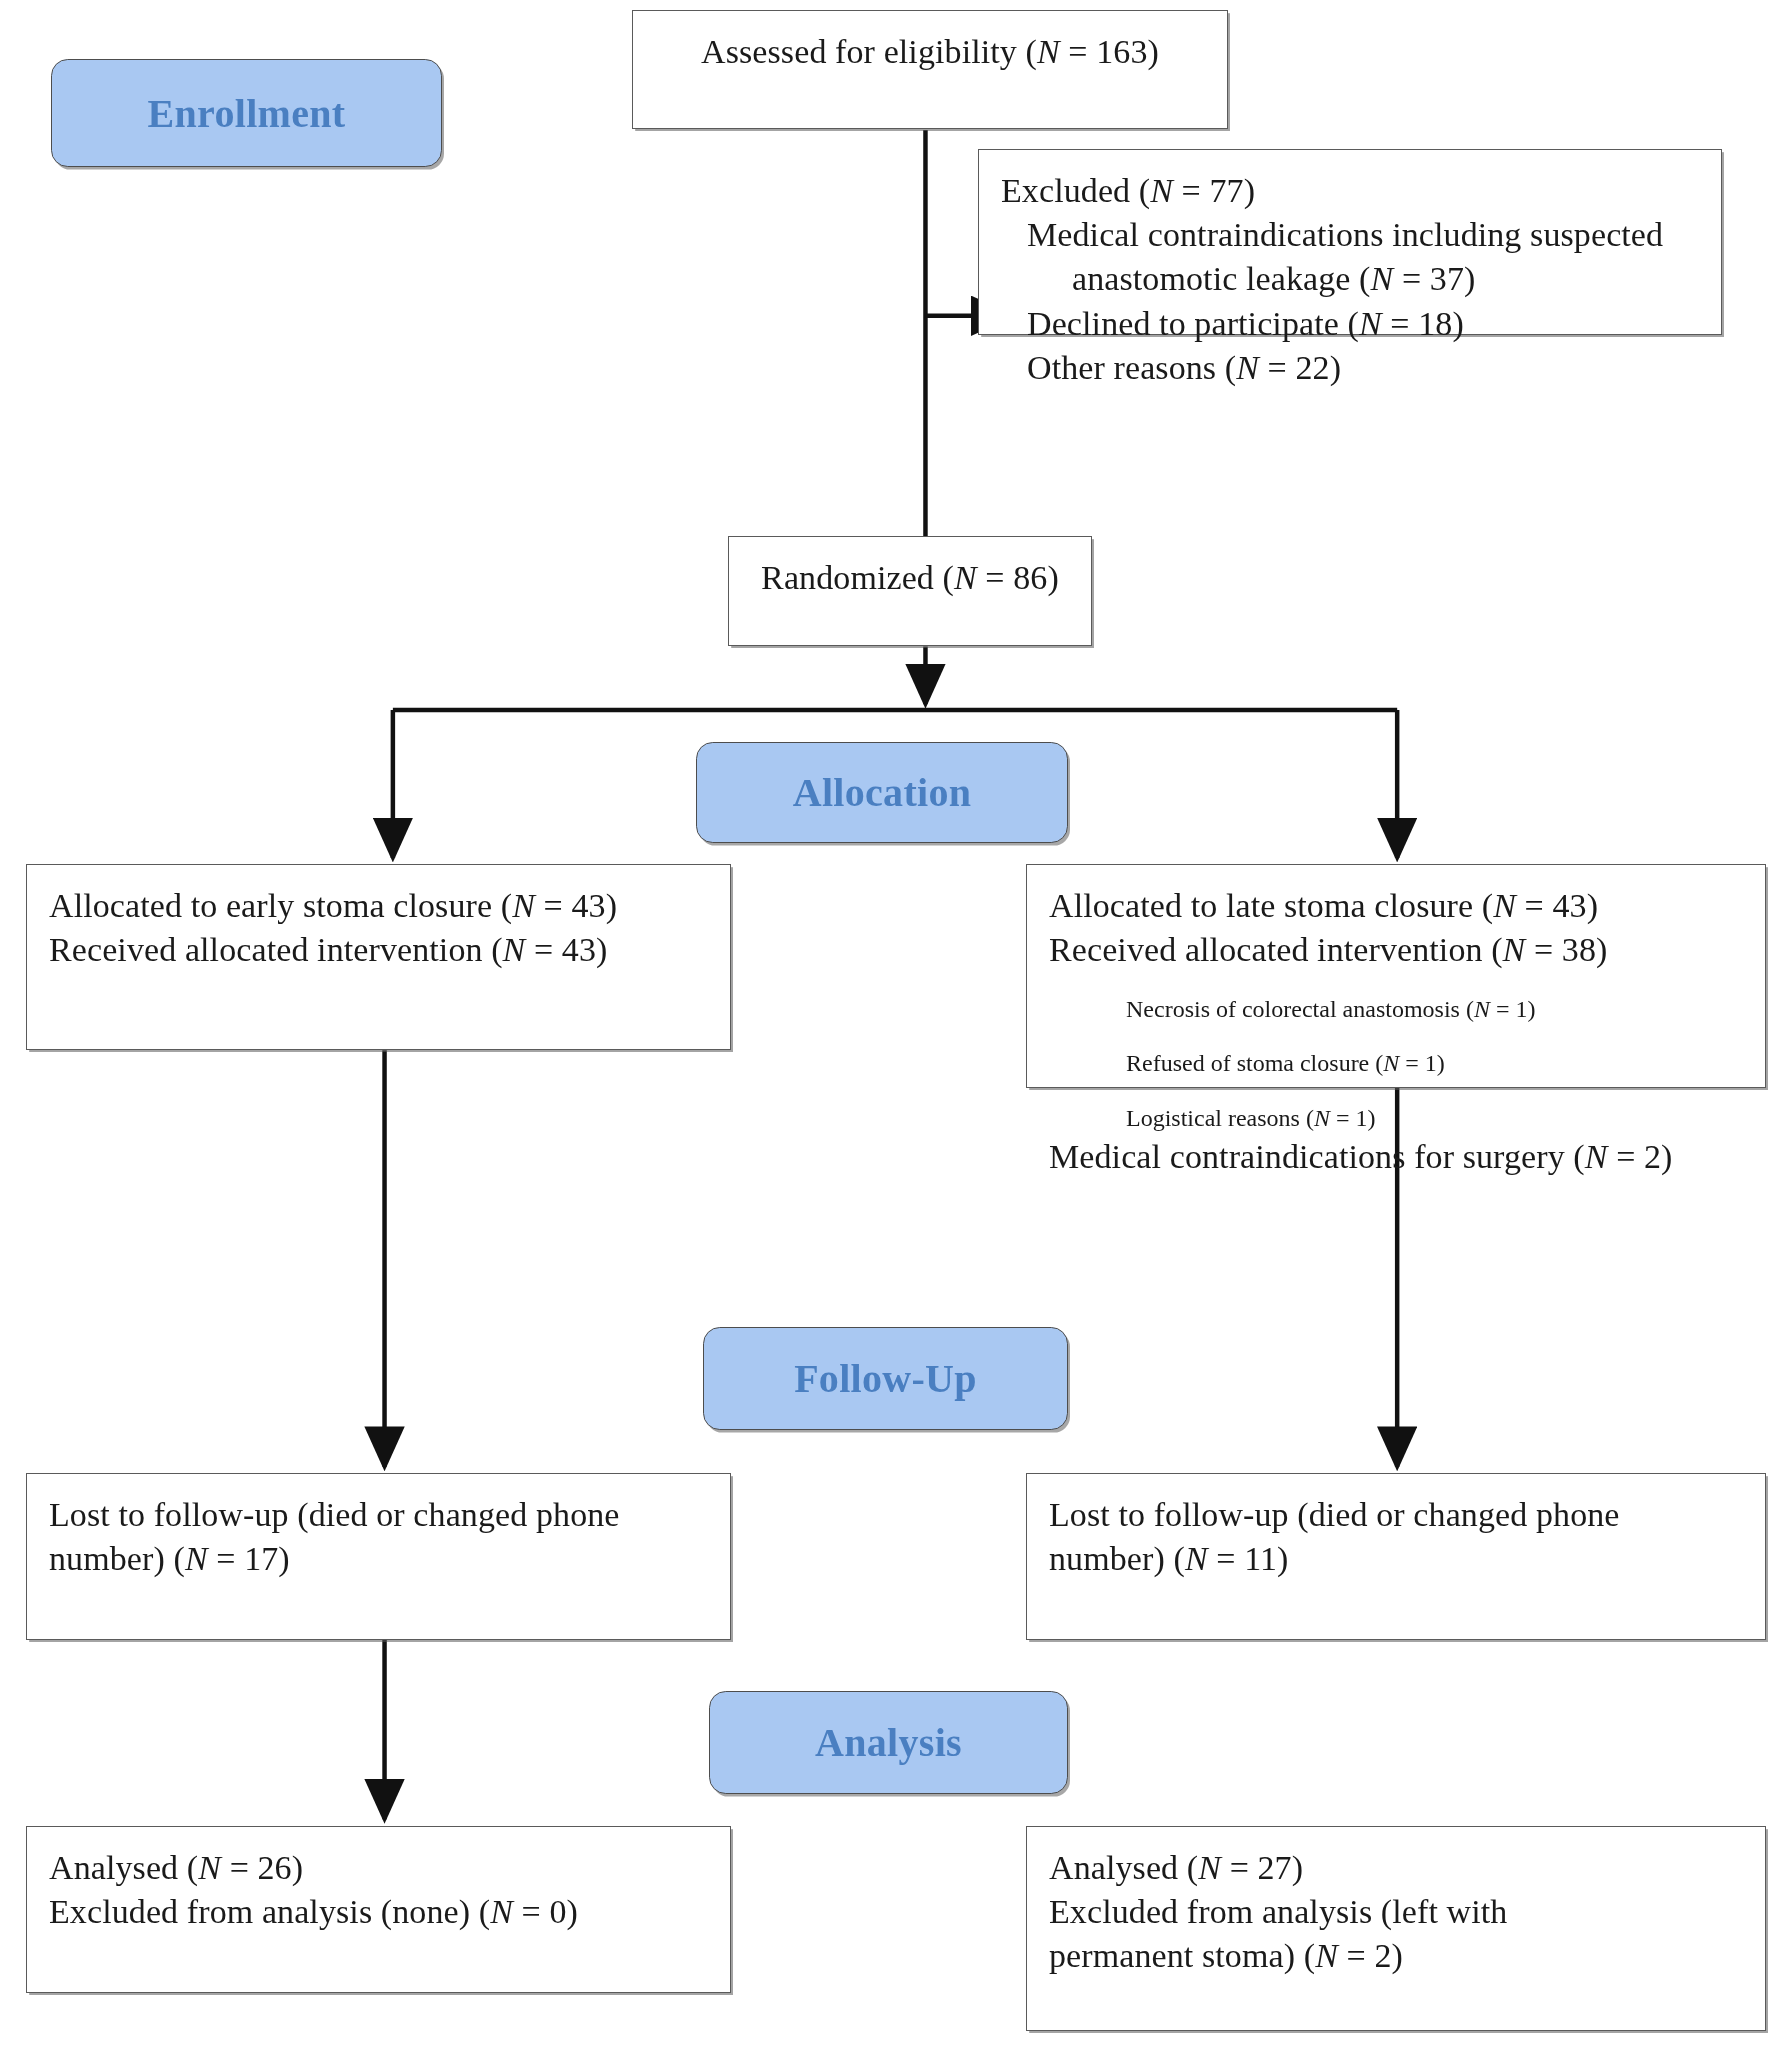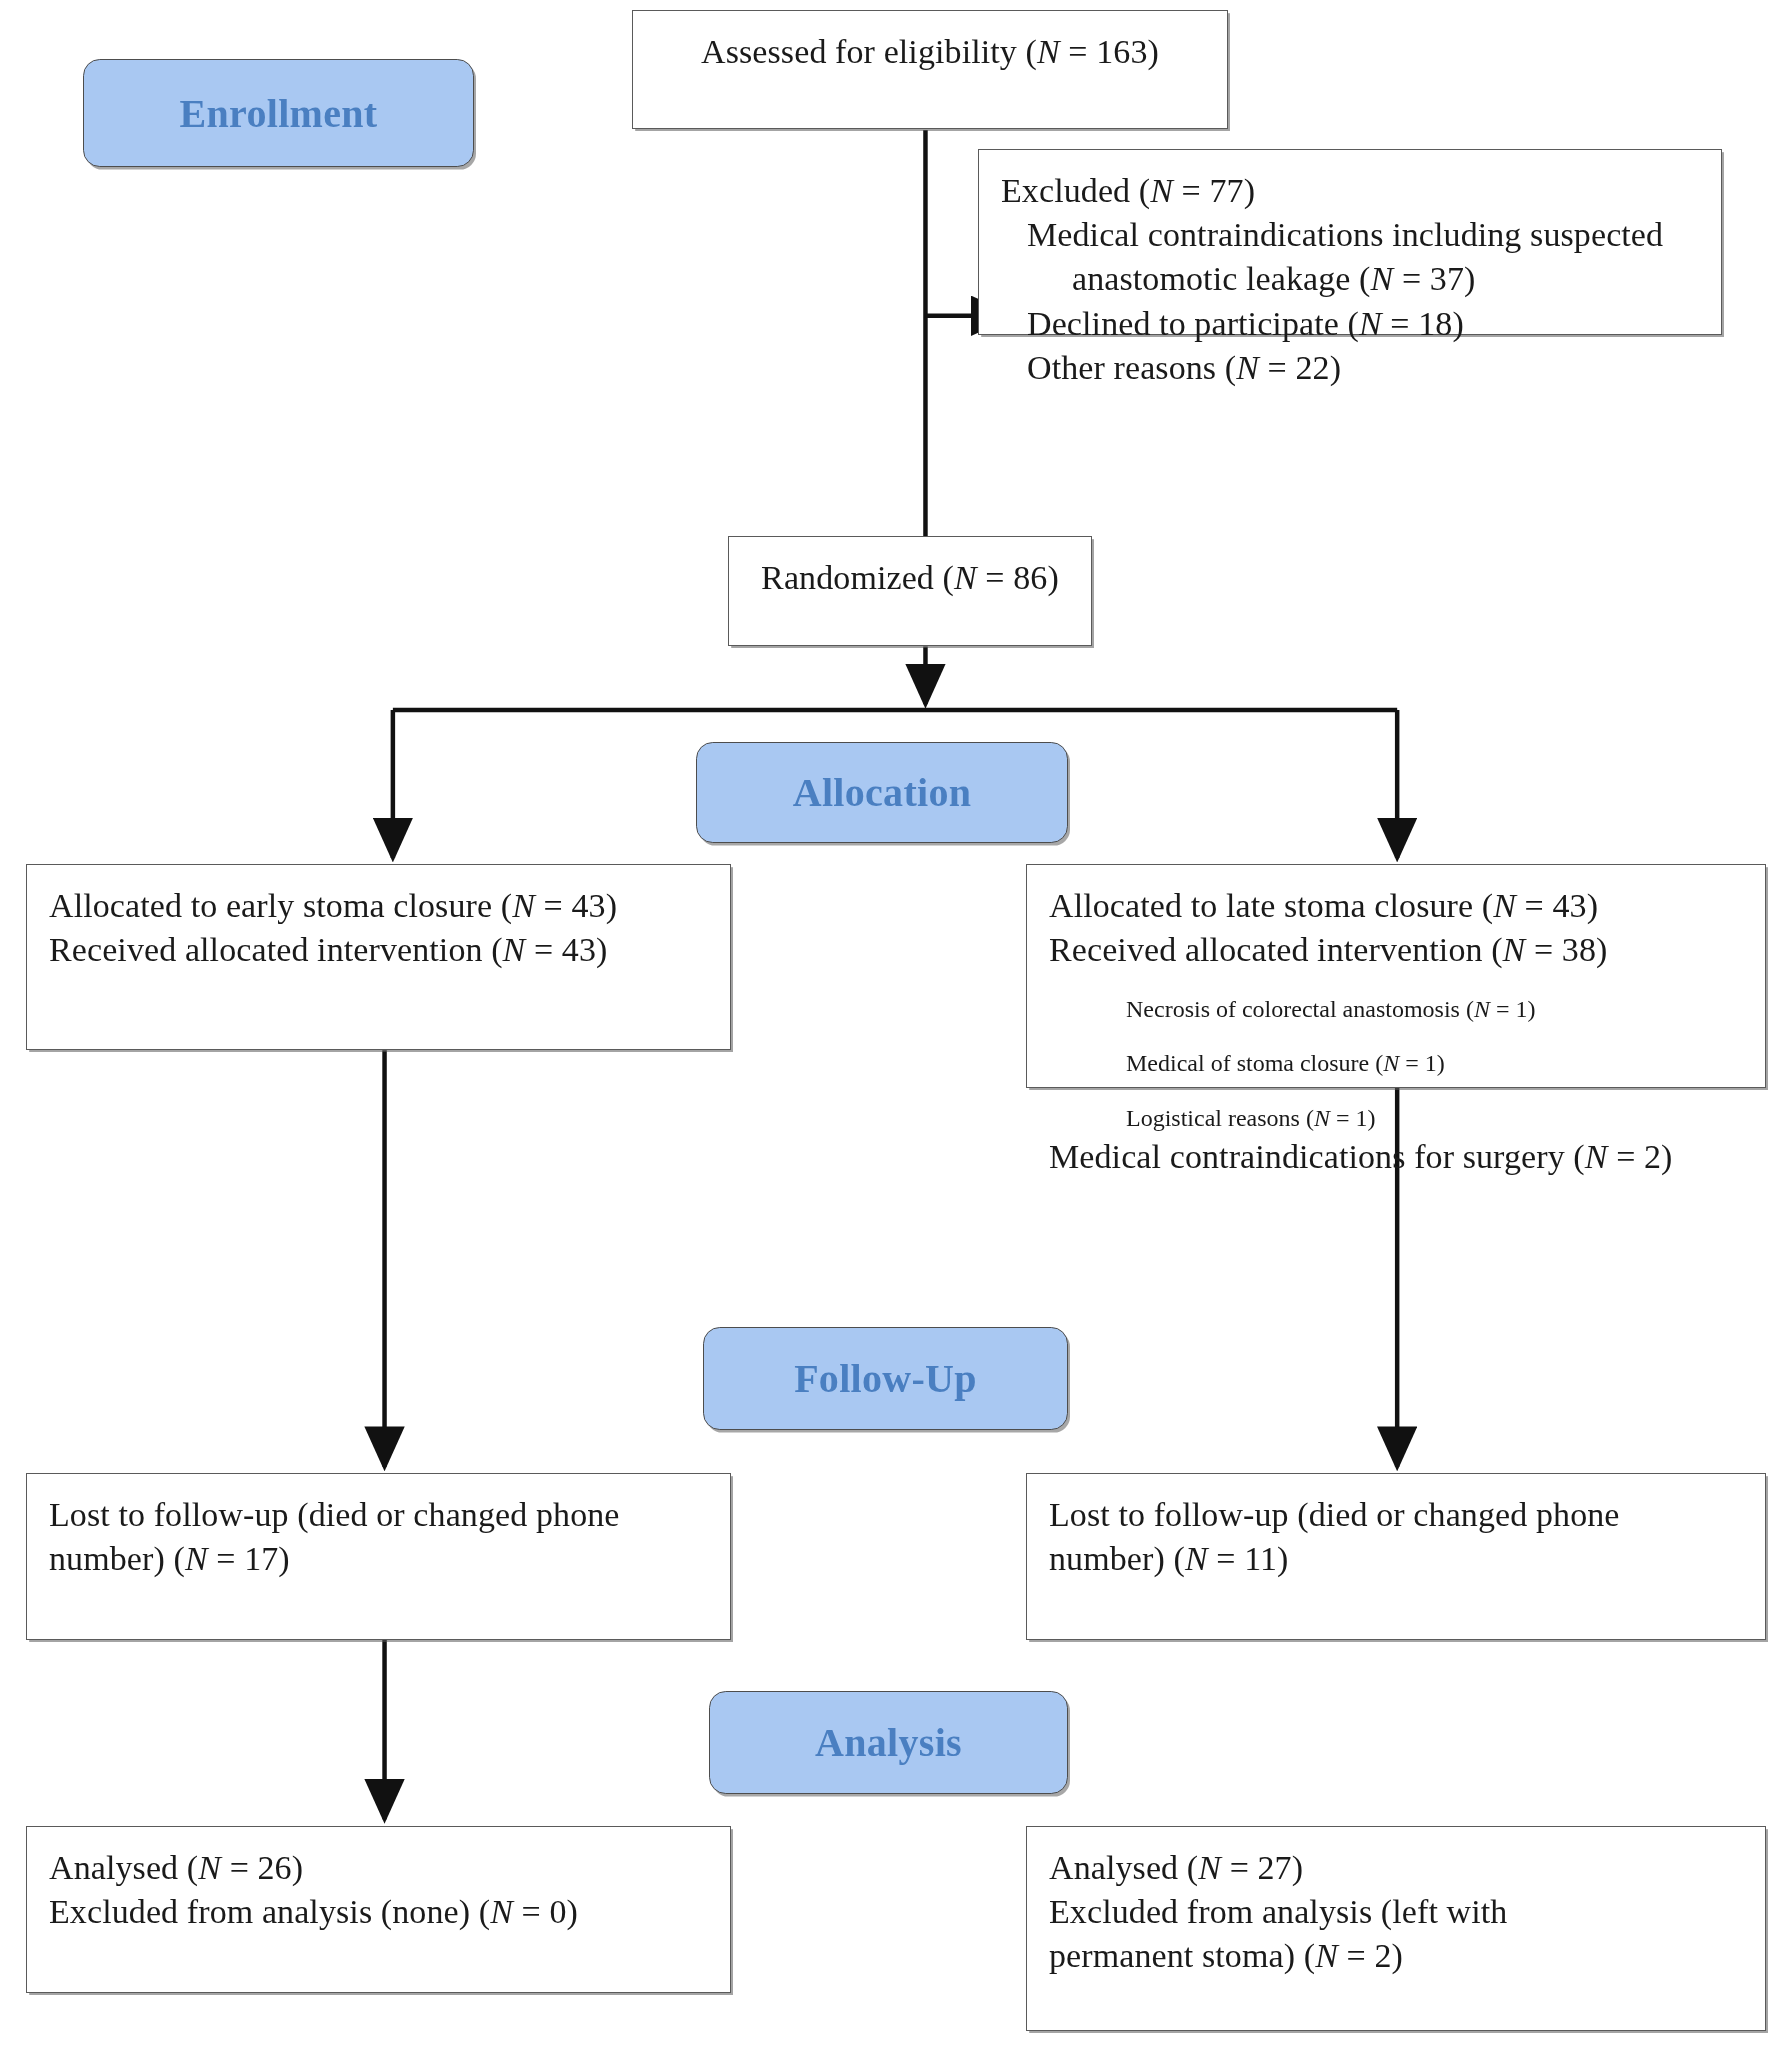--- a/index.html
+++ b/index.html
@@ -77,21 +77,21 @@
   #box-alloc-left { left: 26px;   top: 864px; width: 705px; height: 186px; }
   #box-alloc-right{ left: 1026px; top: 864px; width: 740px; height: 200px; }
   #box-lost-left  { left: 26px;   top: 1473px; width: 705px; height: 167px; }
   #box-lost-right { left: 1026px; top: 1473px; width: 740px; height: 167px; }
   #box-anal-left  { left: 26px;   top: 1826px; width: 705px; height: 167px; }
   #box-anal-right { left: 1026px; top: 1826px; width: 740px; height: 205px; }
 
   #box-excluded   { height: 186px; }
   #box-alloc-right{ height: 224px; }
 
-  #stage-enrollment { left: 51px;   top: 59px;   width: 391px; height: 108px; margin-left: 32px; }
+  #stage-enrollment { left: 51px;   top: 59px;   width: 391px; height: 108px; }
   #stage-allocation { left: 696px; top: 742px; width: 372px; height: 101px; }
   #stage-followup   { left: 703px; top: 1327px; width: 365px; height: 103px; }
   #stage-analysis   { left: 709px; top: 1691px; width: 359px; height: 103px; }
 </style>
 </head>
 <body>
 
 <div id="canvas">
 
   <svg id="connectors" viewBox="0 0 2782 3191" width="1783" height="2046">
@@ -188,21 +188,21 @@
       <div class="line">
         <span>Allocated to late stoma closure (</span><i class="n">N</i><span> = 43)</span>
       </div>
       <div class="line">
         <span>Received allocated intervention (</span><i class="n">N</i><span> = 38)</span>
       </div>
       <div class="small">
         <span>Necrosis of colorectal anastomosis (</span><i class="n">N</i><span> = 1)</span>
       </div>
       <div class="small">
-        <span>Medical of stoma closure (</span><i class="n">N</i><span> = 1)</span>
+        <span>Refused of stoma closure (</span><i class="n">N</i><span> = 1)</span>
       </div>
       <div class="small">
         <span>Logistical reasons (</span><i class="n">N</i><span> = 1)</span>
       </div>
       <div class="line">
         <span>Medical contraindications for surgery (</span><i class="n">N</i><span> = 2)</span>
       </div>
     </div>
   </div>
 

